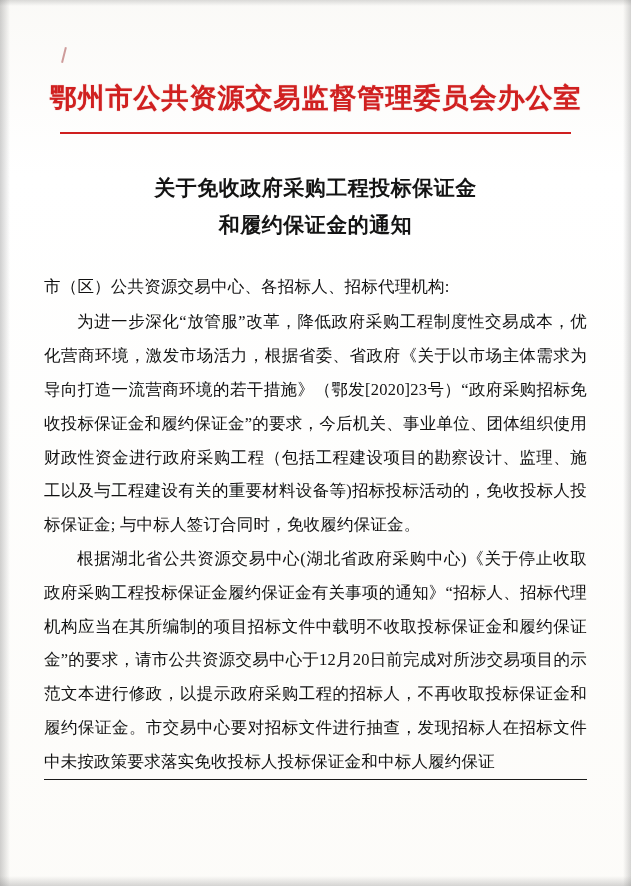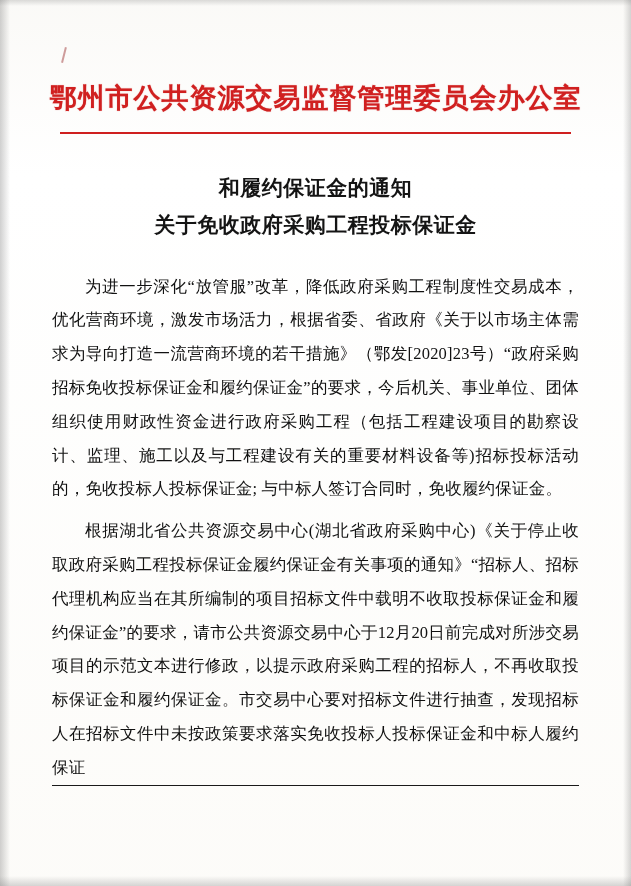--- a/index.html
+++ b/index.html
@@ -97,21 +97,21 @@
     font-size: 16.5px;
     line-height: 2.05;
     color: #111111;
     text-align: justify;
     letter-spacing: 0.2px;
   }
   .salutation {
     margin: 0 0 2px 0;
   }
   .para {
-    margin: 8px;
+    margin: 0;
     text-indent: 2em;
   }
   .underlined {
     border-bottom: 1.5px solid #1a1a1a;
     padding-bottom: 0;
   }
 
   
   .seal {
     position: absolute;
@@ -185,23 +185,24 @@
 
   <div class="pen-mark"></div>
 
 
   <div class="content">
 
     <div class="masthead">鄂州市公共资源交易监督管理委员会办公室</div>
     <div class="masthead-rule"></div>
 
     <div class="doc-title">
+      <span class="line">关于免收政府采购工程投标保证金</span>
       <span class="line">和履约保证金的通知</span>
-      <span class="line">关于免收政府采购工程投标保证金</span>
     </div>
 
     <div class="body-block">
+      <p class="salutation">市（区）公共资源交易中心、各招标人、招标代理机构:</p>
       <p class="para">为进一步深化“放管服”改革，降低政府采购工程制度性交易成本，优化营商环境，激发市场活力，根据省委、省政府《关于以市场主体需求为导向打造一流营商环境的若干措施》（鄂发[2020]23号）“政府采购招标免收投标保证金和履约保证金”的要求，今后机关、事业单位、团体组织使用财政性资金进行政府采购工程（包括工程建设项目的勘察设计、监理、施工以及与工程建设有关的重要材料设备等)招标投标活动的，免收投标人投标保证金; 与中标人签订合同时，免收履约保证金。</p>
       <p class="para underlined">根据湖北省公共资源交易中心(湖北省政府采购中心)《关于停止收取政府采购工程投标保证金履约保证金有关事项的通知》“招标人、招标代理机构应当在其所编制的项目招标文件中载明不收取投标保证金和履约保证金”的要求，请市公共资源交易中心于12月20日前完成对所涉交易项目的示范文本进行修政，以提示政府采购工程的招标人，不再收取投标保证金和履约保证金。市交易中心要对招标文件进行抽查，发现招标人在招标文件中未按政策要求落实免收投标人投标保证金和中标人履约保证</p>
     </div>
 
   </div>
 </div>
 
 </body></html>

